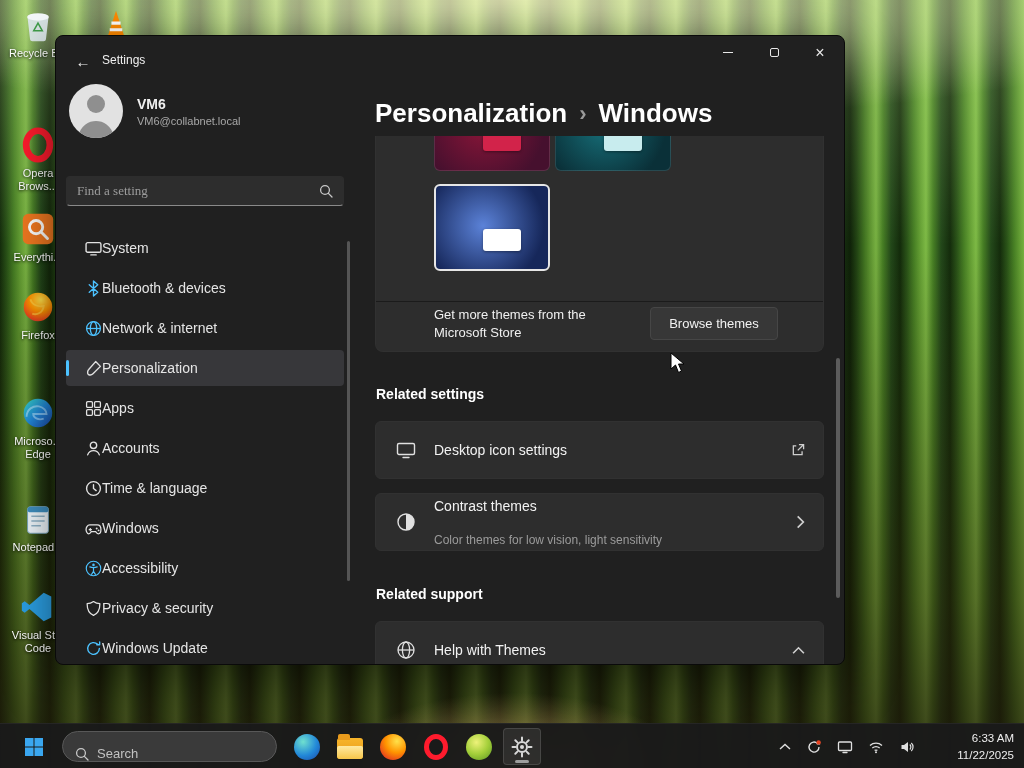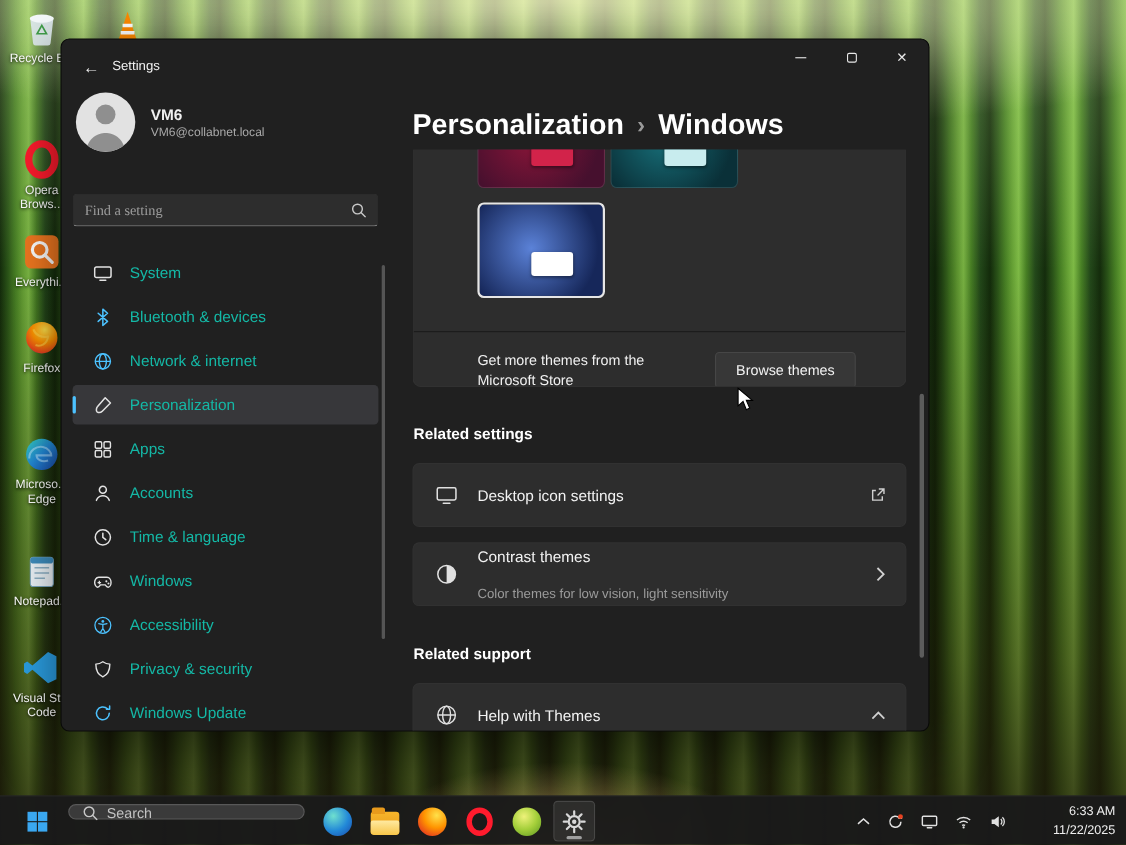--- a/index.html
+++ b/index.html
@@ -35,60 +35,60 @@
   .profile{position:absolute;left:13px;top:48px;display:flex;align-items:center;gap:14px;cursor:pointer}
   .avatar{width:54px;height:54px;border-radius:50%;background:#e2e2e2;overflow:hidden;display:flex;align-items:flex-end;justify-content:center}
   .uname{font-size:14px;font-weight:bold}
   .uemail{font-size:11px;color:#a8a8a8;margin-top:3px}
 
   .find-box{position:absolute;left:10px;top:140px;width:278px;height:30px;background:#2d2d2d;border:1px solid #2d2d2d;border-bottom:1px solid #8a8a8a;border-radius:4px;display:flex;align-items:center;padding:0 10px}
   .find-box input{flex:1;background:transparent;border:none;outline:none;color:#eee;font-size:13px;font-family:Liberation Serif, serif}
   .find-box input::placeholder{color:#9d9d9d}
 
   .nav{position:absolute;left:0;top:194px;width:300px}
-  .nav-item{position:relative;display:flex;align-items:center;gap:16px;height:36px;margin:0 0 4px 10px;width:278px;padding-left:19px;border-radius:4px;font-size:14px;color:#14b8a6;cursor:pointer}
+  .nav-item{position:relative;display:flex;align-items:center;gap:0;height:36px;margin:0 0 4px 10px;width:278px;padding-left:19px;border-radius:4px;font-size:14px;color:#e5e5e5;cursor:pointer}
   .nav-item.selected{background:#37373a}
   .nav-item.selected::before{content:"";position:absolute;left:0;top:10px;width:3px;height:16px;border-radius:2px;background:var(--acc,#4cc2ff)}
   .nav-ic{width:17px;height:17px;flex:none}
   .nav-ic svg{width:100%;height:100%}
   .side-scroll{position:absolute;left:291px;top:205px;width:3px;height:340px;background:#555;border-radius:2px}
 
   .content{position:absolute;left:319px;top:60px;width:460px;height:570px}
   .crumb{position:absolute;left:0;top:2px;font-size:26px;font-weight:600;display:flex;gap:12px;align-items:center;white-space:nowrap}
   .crumb-parent{color:#fff;cursor:pointer}
   .crumb-sep{color:#9a9a9a;font-size:22px}
   .crumb-cur{color:#fff}
 
   .themes-card{position:absolute;left:0;top:40px;width:449px;height:216px;background:#2d2d2d;border:1px solid #313131;border-top:none;border-radius:0 0 8px 8px;overflow:hidden}
   .thumb{position:absolute;width:116px;height:87px;border-radius:6px;border:1px solid rgba(255,255,255,0.12);cursor:pointer}
   .thumb.sel{border:2px solid #e6e6e6}
   .mini{position:absolute;left:42%;top:52%;width:38px;height:22px;border-radius:3px;box-shadow:0 1px 3px rgba(0,0,0,0.4)}
   .card-divider{position:absolute;left:0;top:165px;width:100%;height:1px;background:#1b1b1b}
-  .store-row{position:absolute;left:0;top:176px;width:100%;height:50px}
+  .store-row{position:absolute;left:0;top:163px;width:100%;height:50px}
   .store-text{position:absolute;left:58px;top:7px;width:185px;font-size:13px;line-height:18px;color:#f0f0f0}
   .browse-btn{position:absolute;right:45px;top:8px;width:128px;height:33px;background:#373737;border:1px solid #464646;border-radius:4px;color:#f2f2f2;font-size:13px}
 
   .sec-heading{position:absolute;left:1px;font-size:14px;font-weight:bold;color:#fff}
   .sec-heading.rs{top:290px}
   .sec-heading.sup{top:490px}
   .rs-list{position:absolute;left:0;top:325px;width:449px}
   .sup-list{position:absolute;left:0;top:525px;width:449px}
   .row-card{display:flex;align-items:center;gap:18px;width:449px;height:58px;margin-bottom:14px;background:#2d2d2d;border:1px solid #313131;border-radius:6px;padding:0 18px 0 20px;cursor:pointer}
   .r-ic{width:20px;height:20px;flex:none}
   .r-ic svg{width:100%;height:100%}
   .r-tx{flex:1;display:flex;flex-direction:column}
   .r-title{font-size:14px;color:#f2f2f2}
   .r-sub{font-size:12px;color:#9b9b9b;margin-top:19px}
   .r-trail{flex:none}
   .main-scroll{position:absolute;right:4px;top:322px;width:4px;height:240px;background:#5c5c5c;border-radius:2px}
 
   
   .taskbar{position:absolute;left:0;bottom:0;width:1024px;height:45px;background:rgba(26,26,26,0.97);border-top:1px solid rgba(255,255,255,0.05);z-index:50}
   .start-btn{position:absolute;left:16px;top:7px;width:36px;height:31px;border-radius:4px;background:transparent;border:none;display:flex;align-items:center;justify-content:center}
-  .tb-search{position:absolute;left:62px;top:7px;width:215px;height:14px;border-radius:16px;background:#3a3a3a;border:1px solid #585858;display:flex;align-items:flex-start;gap:8px;padding:0 12px}
+  .tb-search{position:absolute;left:62px;top:7px;width:215px;height:31px;border-radius:16px;background:#3a3a3a;border:1px solid #585858;display:flex;align-items:flex-end;gap:8px;padding:0 12px}
   .tb-search input{flex:1;min-width:0;background:transparent;border:none;outline:none;color:#ddd;font-size:13px;font-family:inherit}
   .tb-search input::placeholder{color:#c2c2c2}
   .tb-apps{position:absolute;left:288px;top:4px;display:flex;gap:5px}
   .tb-app{position:relative;width:38px;height:37px;border-radius:4px;display:flex;align-items:center;justify-content:center;cursor:pointer}
   .tb-app.active{background:rgba(255,255,255,0.08);border:1px solid rgba(255,255,255,0.12)}
   .tb-ind{position:absolute;bottom:1px;left:50%;transform:translateX(-50%);width:14px;height:3px;border-radius:2px;background:#9e9e9e}
   .g-edge{width:26px;height:26px;border-radius:50%;background:radial-gradient(circle at 35% 30%, #6fe0cf, #2288d8 55%, #1b48a8)}
   .g-file-explorer{width:26px;height:21px;background:linear-gradient(#f7b52a,#e89a1c);border-radius:3px;position:relative;margin-top:3px}
   .g-file-explorer::before{content:"";position:absolute;top:-4px;left:1px;width:12px;height:6px;background:#e89a1c;border-radius:2px 2px 0 0}
   .g-file-explorer::after{content:"";position:absolute;left:0;right:0;bottom:0;height:13px;background:linear-gradient(#ffe9a0,#f7c64a);border-radius:2px 2px 3px 3px}

